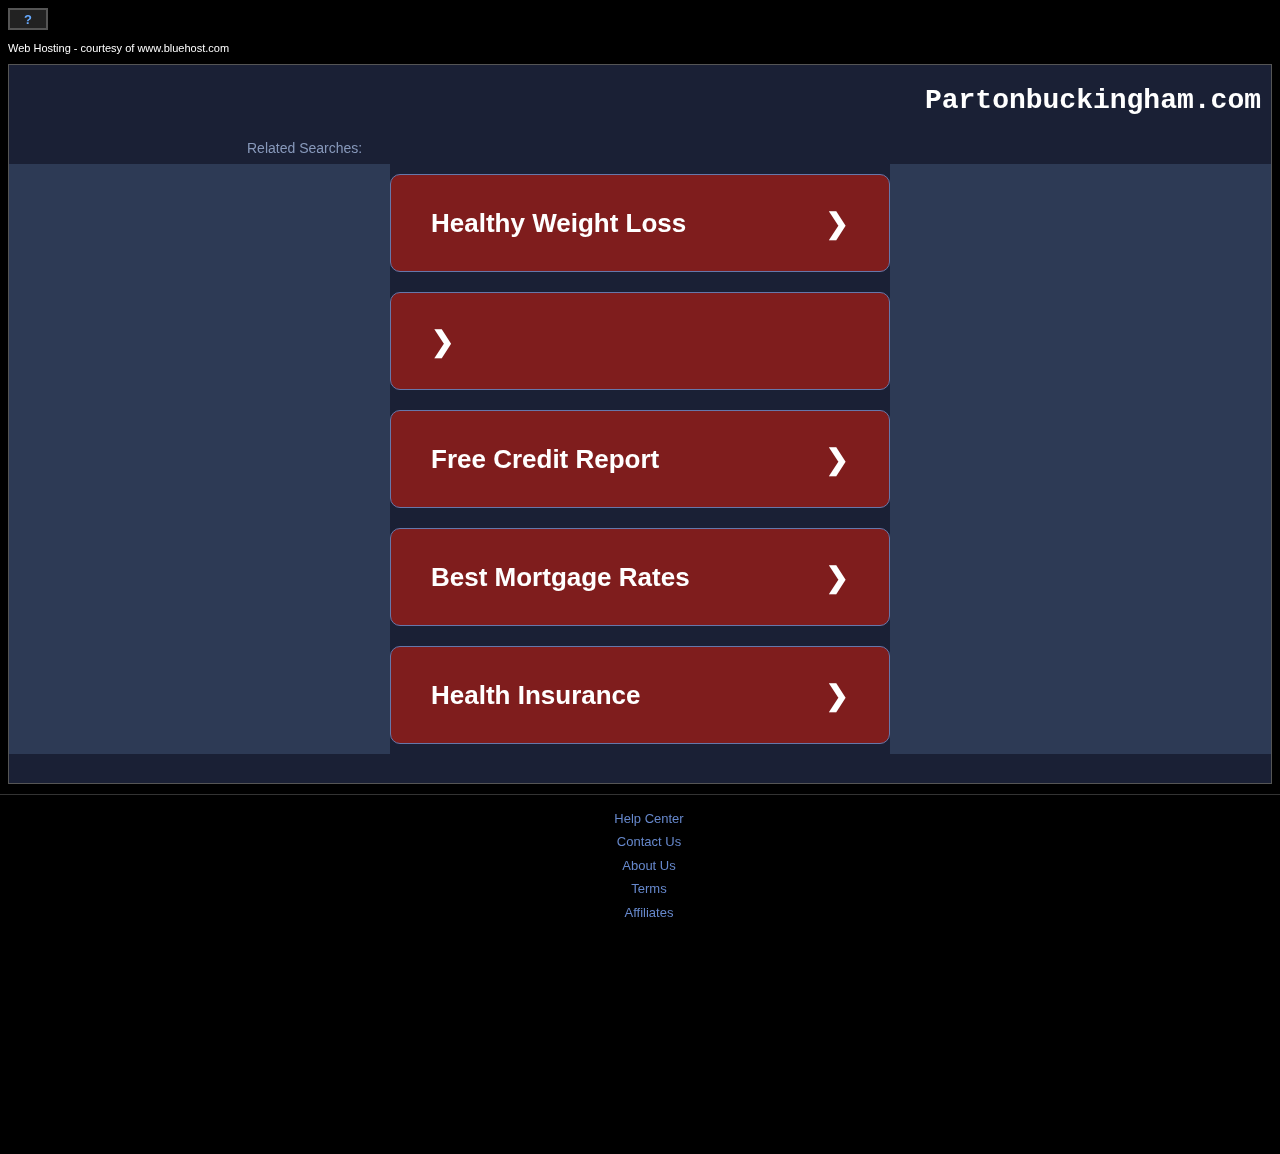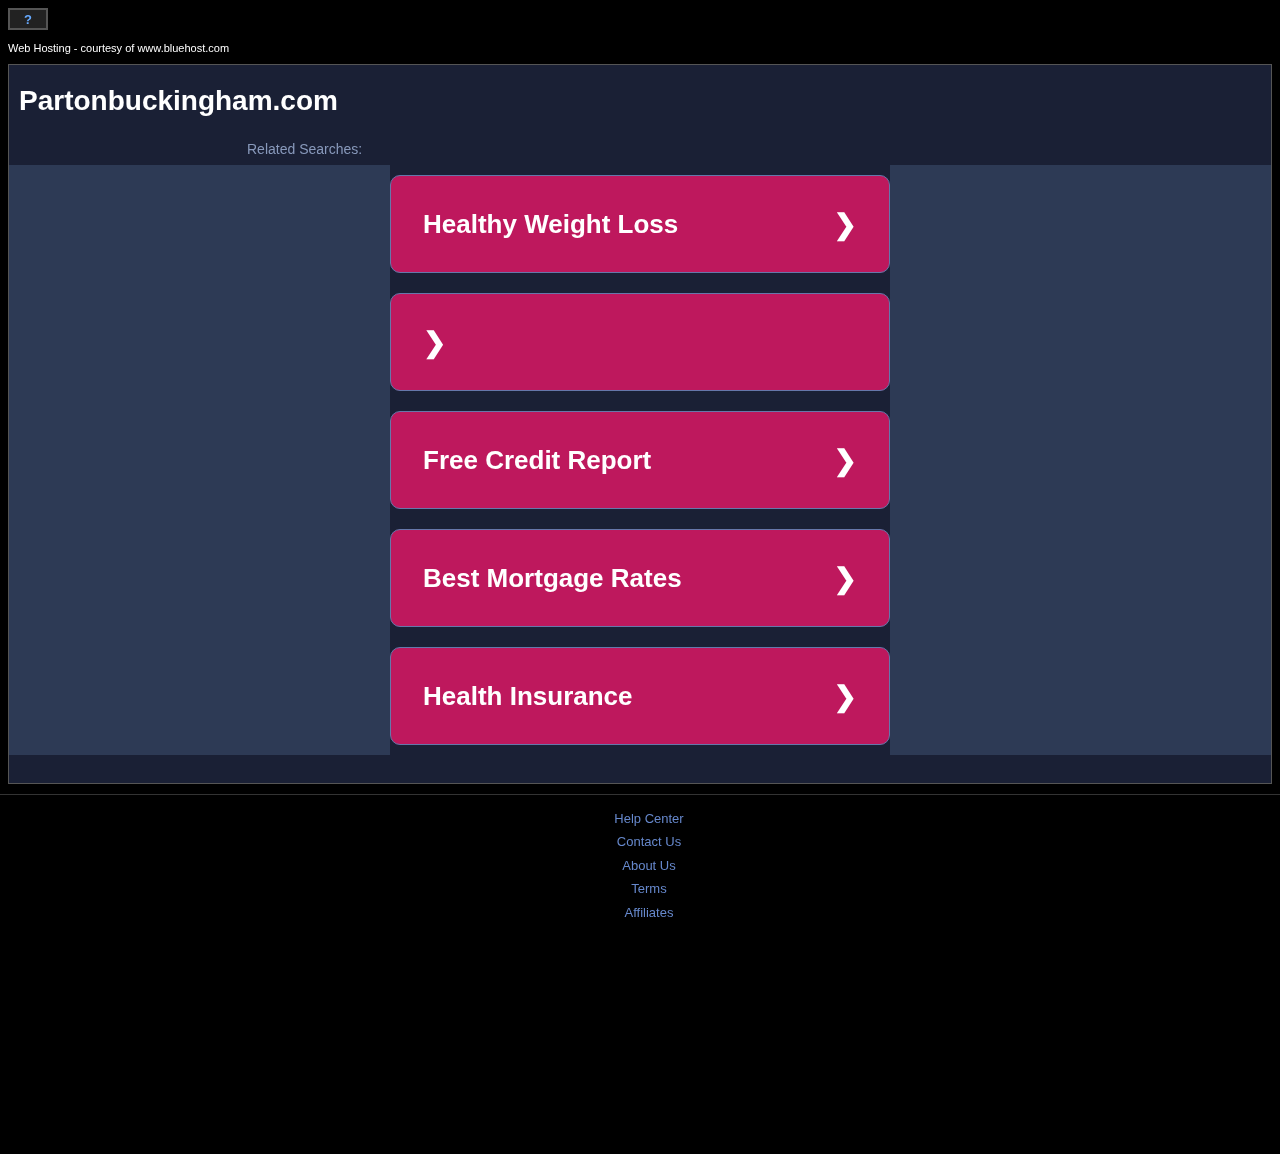--- a/index.html
+++ b/index.html
@@ -40,23 +40,24 @@
     
     .main-frame {
       margin: 0 8px;
       border: 1px solid #555;
       background: #1a2035;
       min-height: 720px;
     }
 
     
     .site-header {
-      text-align: left;
+      text-align: right;
       padding: 20px 10px 10px 10px;
       background: #1a2035;
+      font-family: Liberation Mono, monospace;
     }
     .site-title {
       font-size: 28px;
       font-weight: bold;
       color: #fff;
     }
 
     
     .content-area {
       display: flex;
@@ -82,25 +83,25 @@
       flex: 1;
       background: #2d3a55;
     }
 
     .search-card {
       width: 500px;
       min-width: 500px;
       margin: 10px 0;
       border: 1px solid #6677aa;
       border-radius: 10px;
-      background: #be185d;
+      background: #7f1d1d;
       display: flex;
       align-items: center;
       justify-content: space-between;
-      padding: 0 32px;
+      padding: 0 40px;
       cursor: pointer;
       text-decoration: none;
       color: #fff;
       transition: background 0.2s;
       text-align: right;
     }
 
     .search-card-label {
       font-size: 26px;
       font-weight: bold;

